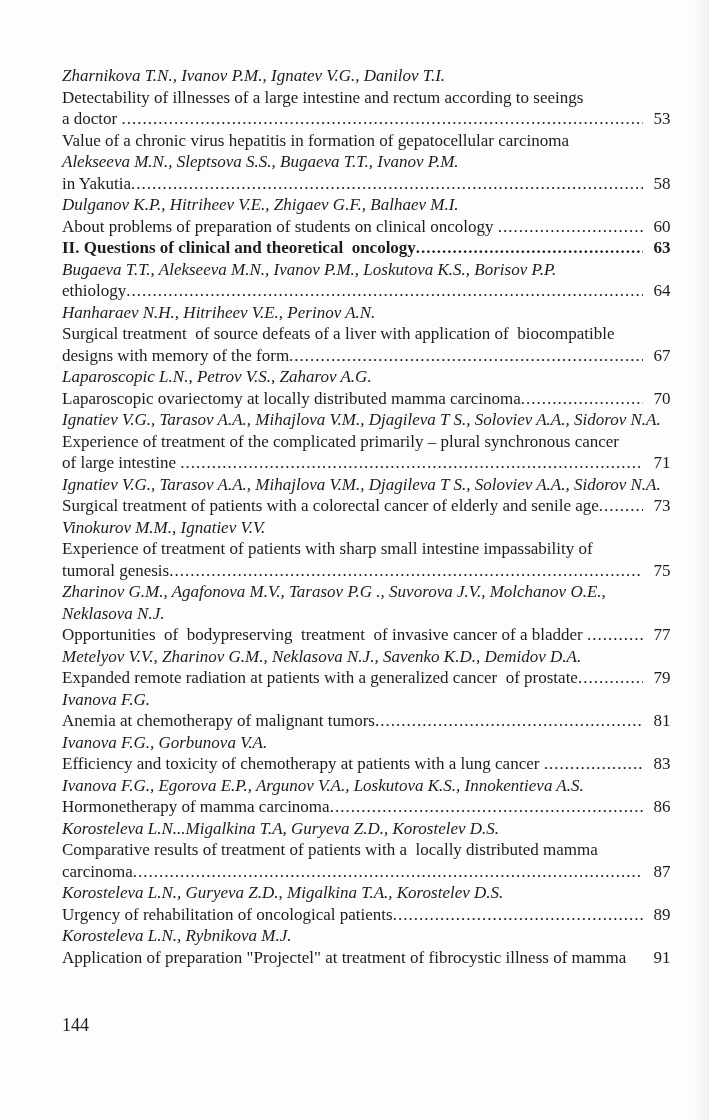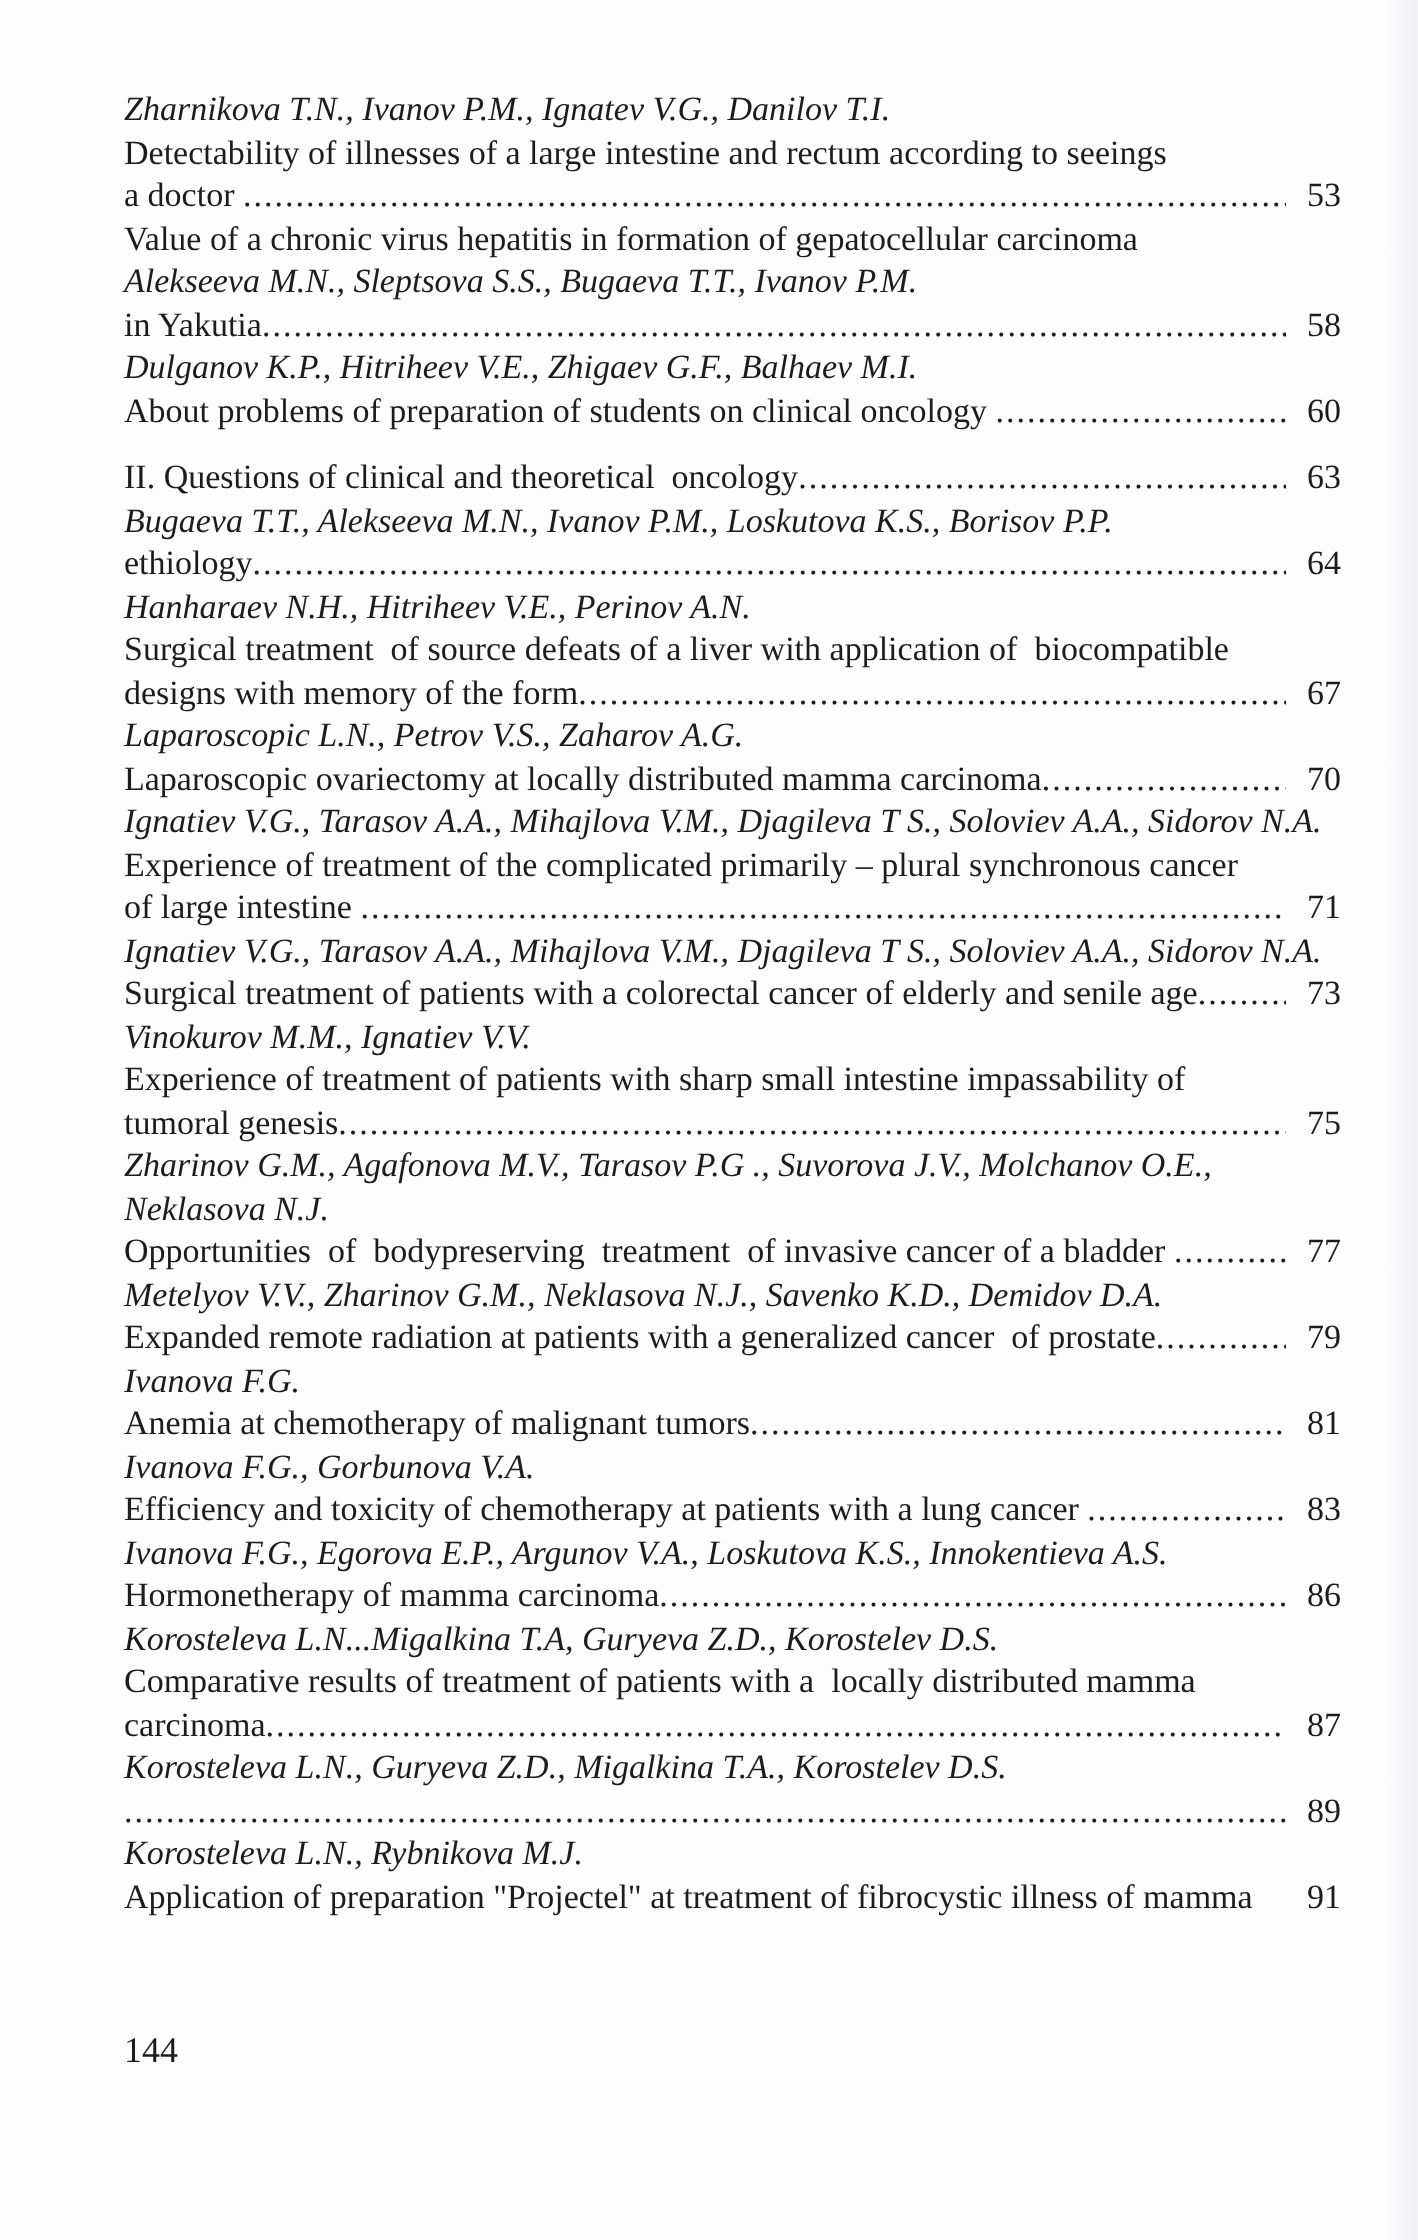--- a/index.html
+++ b/index.html
@@ -18,33 +18,33 @@
   }
   .scan-edge {
     position: absolute; top: 0; right: 0;
     width: 16px; height: 100%;
     background: linear-gradient(to left, #e9e9ee, rgba(255,255,255,0));
     opacity: .65;
     pointer-events: none;
   }
   .toc {
     position: absolute;
-    left: 62px; top: 44px;
+    left: 62px; top: 65px;
     width: 612px;
   }
   .line {
     display: flex;
     align-items: baseline;
     height: 21.5px;
     line-height: 21.5px;
     font-size: 17px;
   }
   .line .text { white-space: pre; flex: 0 0 auto; }
   .line.authors { font-style: italic; }
-  .line.heading { font-weight: normal; margin-top: 12px; }
+  .line.heading { font-weight: bold; margin-top: 0; }
   .dots {
     flex: 1 1 auto;
     min-width: 0;
     overflow: hidden;
     white-space: nowrap;
     letter-spacing: 1px;
   }
   .pagenum {
     flex: 0 0 auto;
     min-width: 24px;
@@ -206,20 +206,21 @@
       </div>
       <div class="line leader">
         <span class="text">carcinoma</span>
         <span class="dots">........................................................................................................................................................................................................</span>
         <span class="pagenum">87</span>
       </div>
       <div class="line authors">
         <span class="text">Korosteleva L.N., Guryeva Z.D., Migalkina T.A., Korostelev D.S.</span>
       </div>
       <div class="line leader">
+        <span class="text">Urgency of rehabilitation of oncological patients</span>
         <span class="dots">........................................................................................................................................................................................................</span>
         <span class="pagenum">89</span>
       </div>
       <div class="line authors">
         <span class="text">Korosteleva L.N., Rybnikova M.J.</span>
       </div>
       <div class="line leader">
         <span class="text">Application of preparation "Projectel" at treatment of fibrocystic illness of mamma</span>
         <span class="dots"></span>
         <span class="pagenum">91</span>

